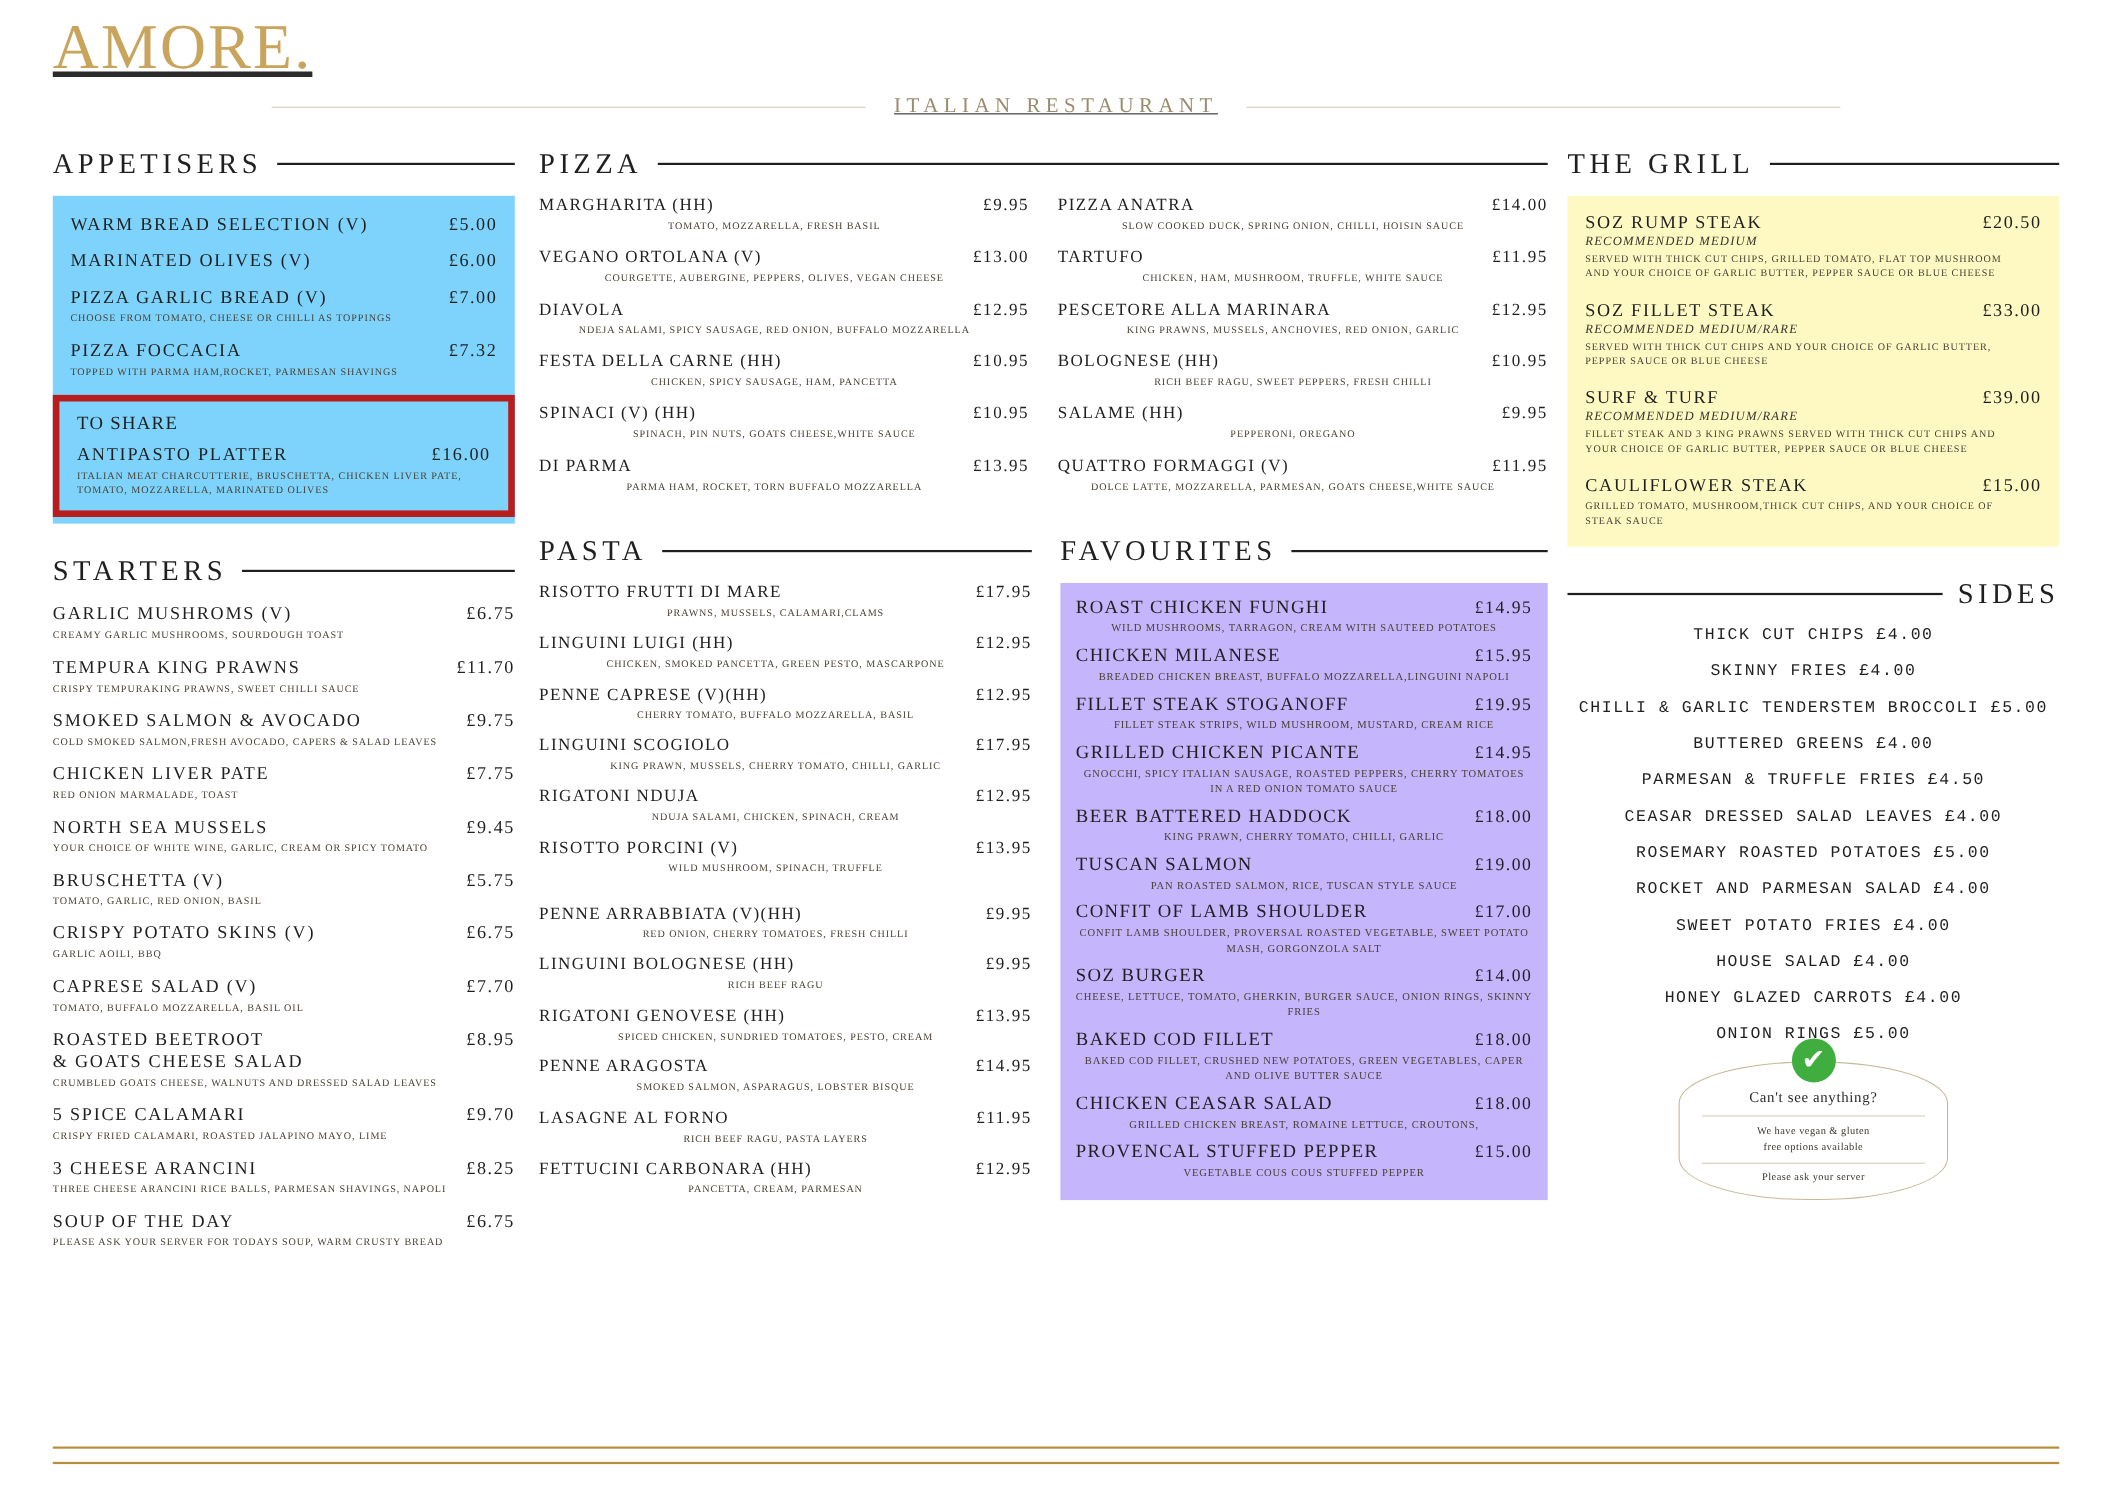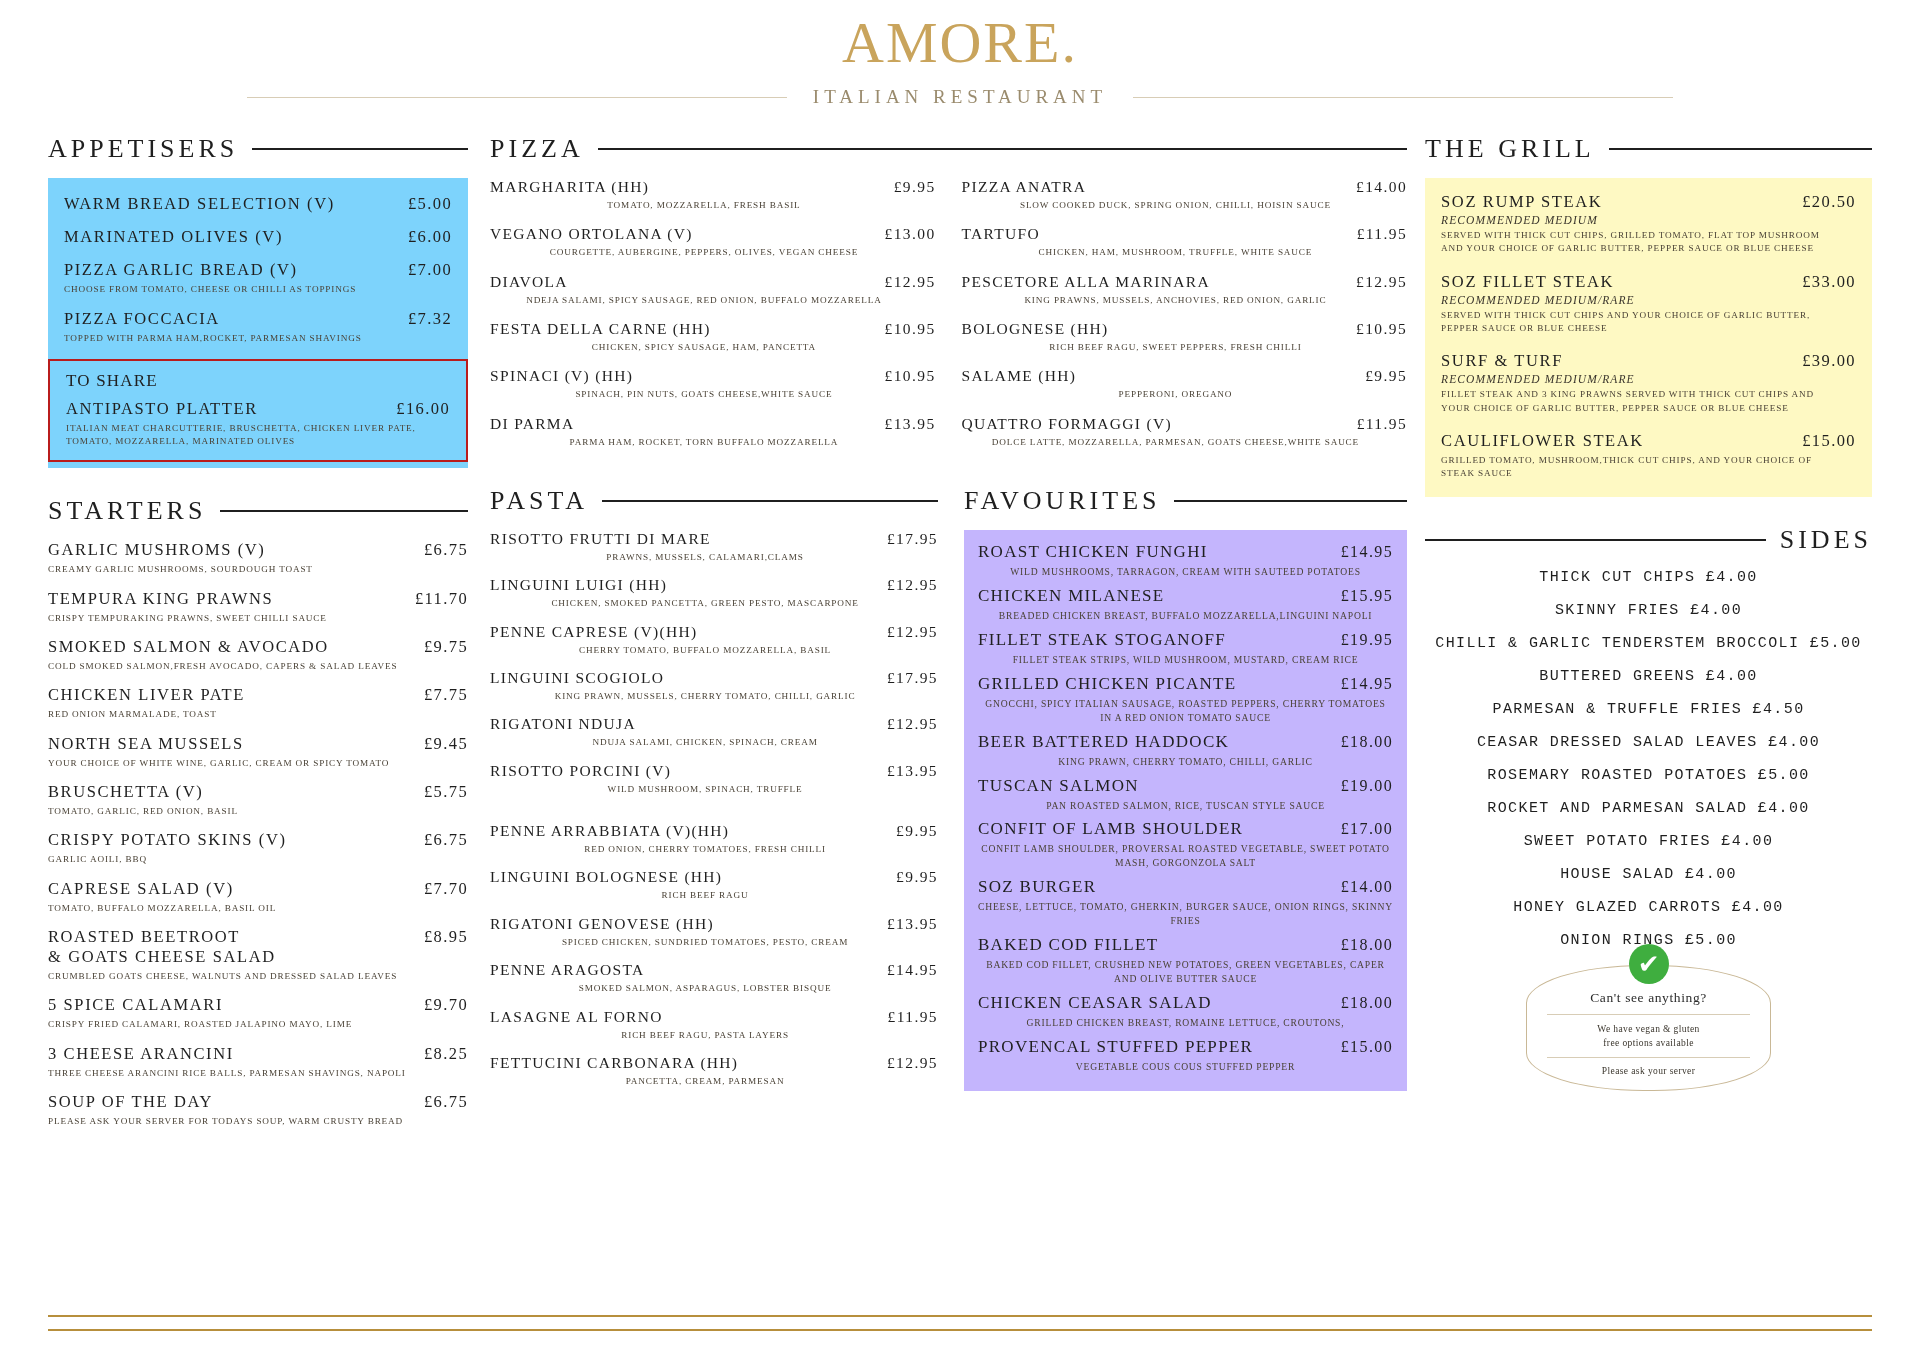--- a/index.html
+++ b/index.html
@@ -7,21 +7,21 @@
   body {
     width: 1920px; height: 1357px;
     background: #ffffff;
     font-family: "Liberation Serif", serif;
     color: #2b2b2b;
     overflow: hidden;
   }
   .page { position: relative; width:1920px; height:1357px; padding: 0 48px; }
 
   
-  .brand { text-align:center; padding-top: 14px; }
+  .brand { padding-top: 14px; text-decoration: underline; }
   .brand-title {
     font-family: "Liberation Serif", serif;
     font-size: 58px;
     letter-spacing: 2px;
     color: #c9a45c;
     line-height: 1.0;
   }
   .brand-sub-wrap {
     display:flex; align-items:center; justify-content:center;
     gap: 26px; margin-top: 14px;
@@ -69,21 +69,21 @@
   .item-note {
     font-size: 11.5px; letter-spacing: 1.1px; text-transform:uppercase;
     font-style: italic; color:#3a352c; margin-top:2px;
   }
 
   
   .panel { background:#7dd3fc; padding: 14px 16px 6px 16px; }
   .panel.appet { padding-top: 16px; }
 
   .toshare {
-    border: 2px solid #b91c1c; margin: 6px -16px 0 -16px;
+    border: 6px solid #b91c1c; margin: 6px -16px 0 -16px;
     padding: 10px 16px 12px 16px;
   }
   .toshare-title {
     font-size: 17px; letter-spacing: 1.2px; margin-bottom: 8px; color:#1f1f1f;
   }
 
   
   .pizza-inner { display:flex; gap: 26px; text-align: center; }
   .pizza-col { width: 50%; }
   .pizza-inner .item-name { font-size: 15.5px; letter-spacing:1.3px; }

